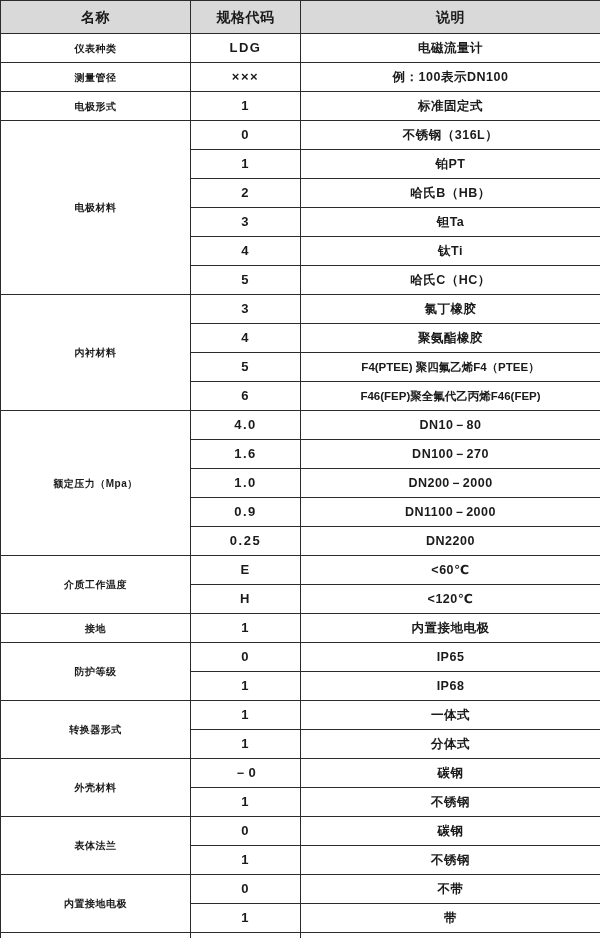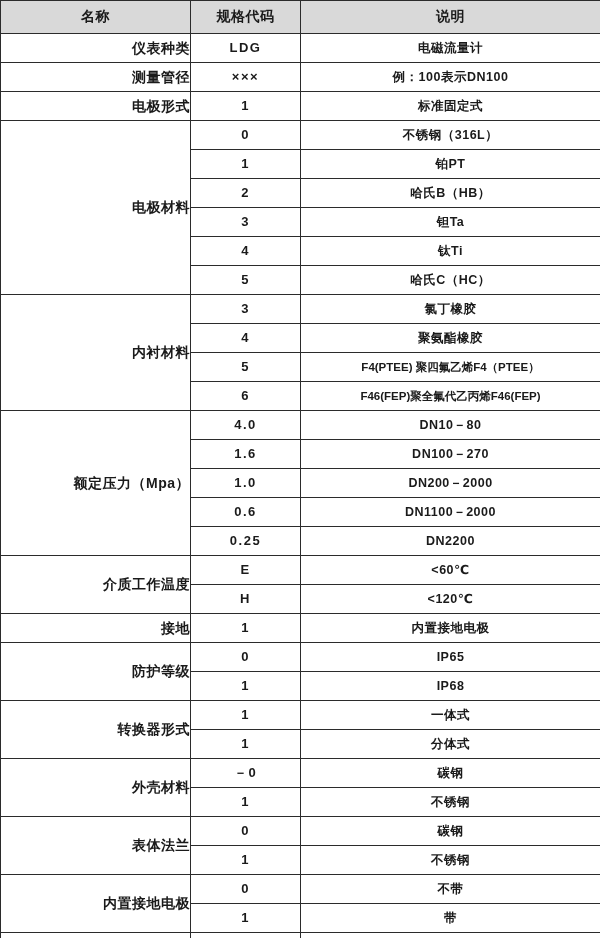--- a/index.html
+++ b/index.html
@@ -31,25 +31,23 @@
     font-weight: bold;
     letter-spacing: 0.5px;
     padding: 0;
     height: 28px;
     line-height: 1.3;
   }
   #spec-table thead th {
     background: #d9d9d9;
     font-size: 14px;
     height: 32px;
-    font-family: Liberation Serif, serif;
   }
   #spec-table td.name-cell {
-    font-size: 14px;
-    text-align: right;
+    font-size: 10px;
   }
   #spec-table td.code-cell {
     font-family: "Liberation Sans", "DejaVu Sans", sans-serif;
     letter-spacing: 1.5px;
     margin-top: 16px;
   }
   #spec-table td.desc-cell {
     font-size: 12.5px;
   }
   #spec-table td.desc-cell.small {
@@ -138,21 +136,21 @@
       </tr>
       <tr>
         <td class="code-cell">1.6</td>
         <td class="desc-cell">DN100－270</td>
       </tr>
       <tr>
         <td class="code-cell">1.0</td>
         <td class="desc-cell">DN200－2000</td>
       </tr>
       <tr>
-        <td class="code-cell">0.6</td>
+        <td class="code-cell">0.9</td>
         <td class="desc-cell">DN1100－2000</td>
       </tr>
       <tr>
         <td class="code-cell">0.25</td>
         <td class="desc-cell">DN2200</td>
       </tr>
       <tr>
         <td class="name-cell" rowspan="2">介质工作温度</td>
         <td class="code-cell">E</td>
         <td class="desc-cell">&lt;60℃</td>

